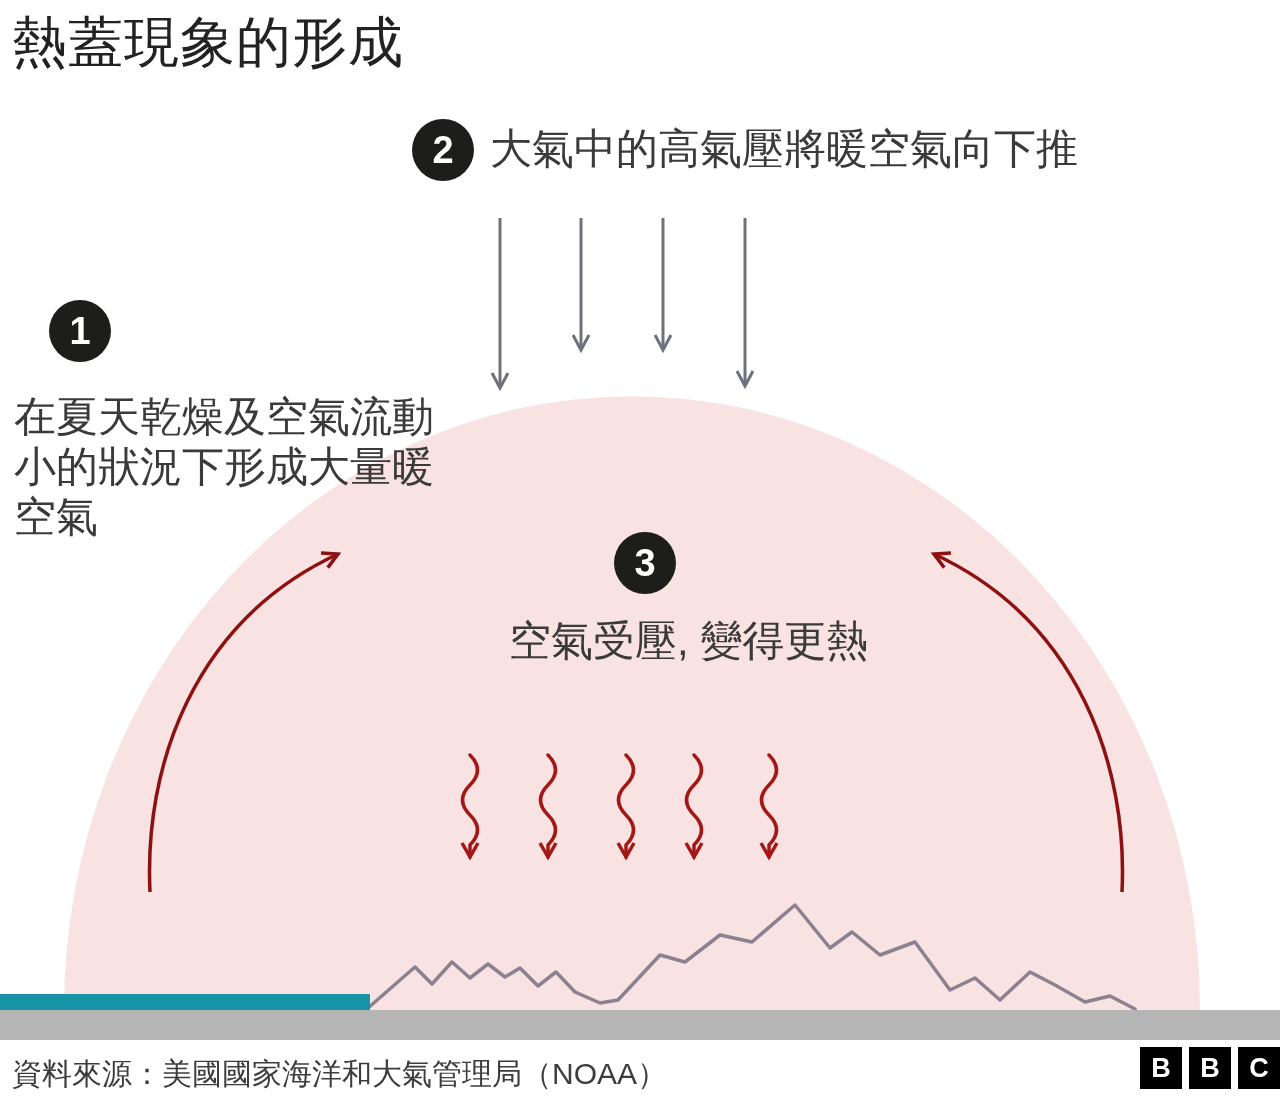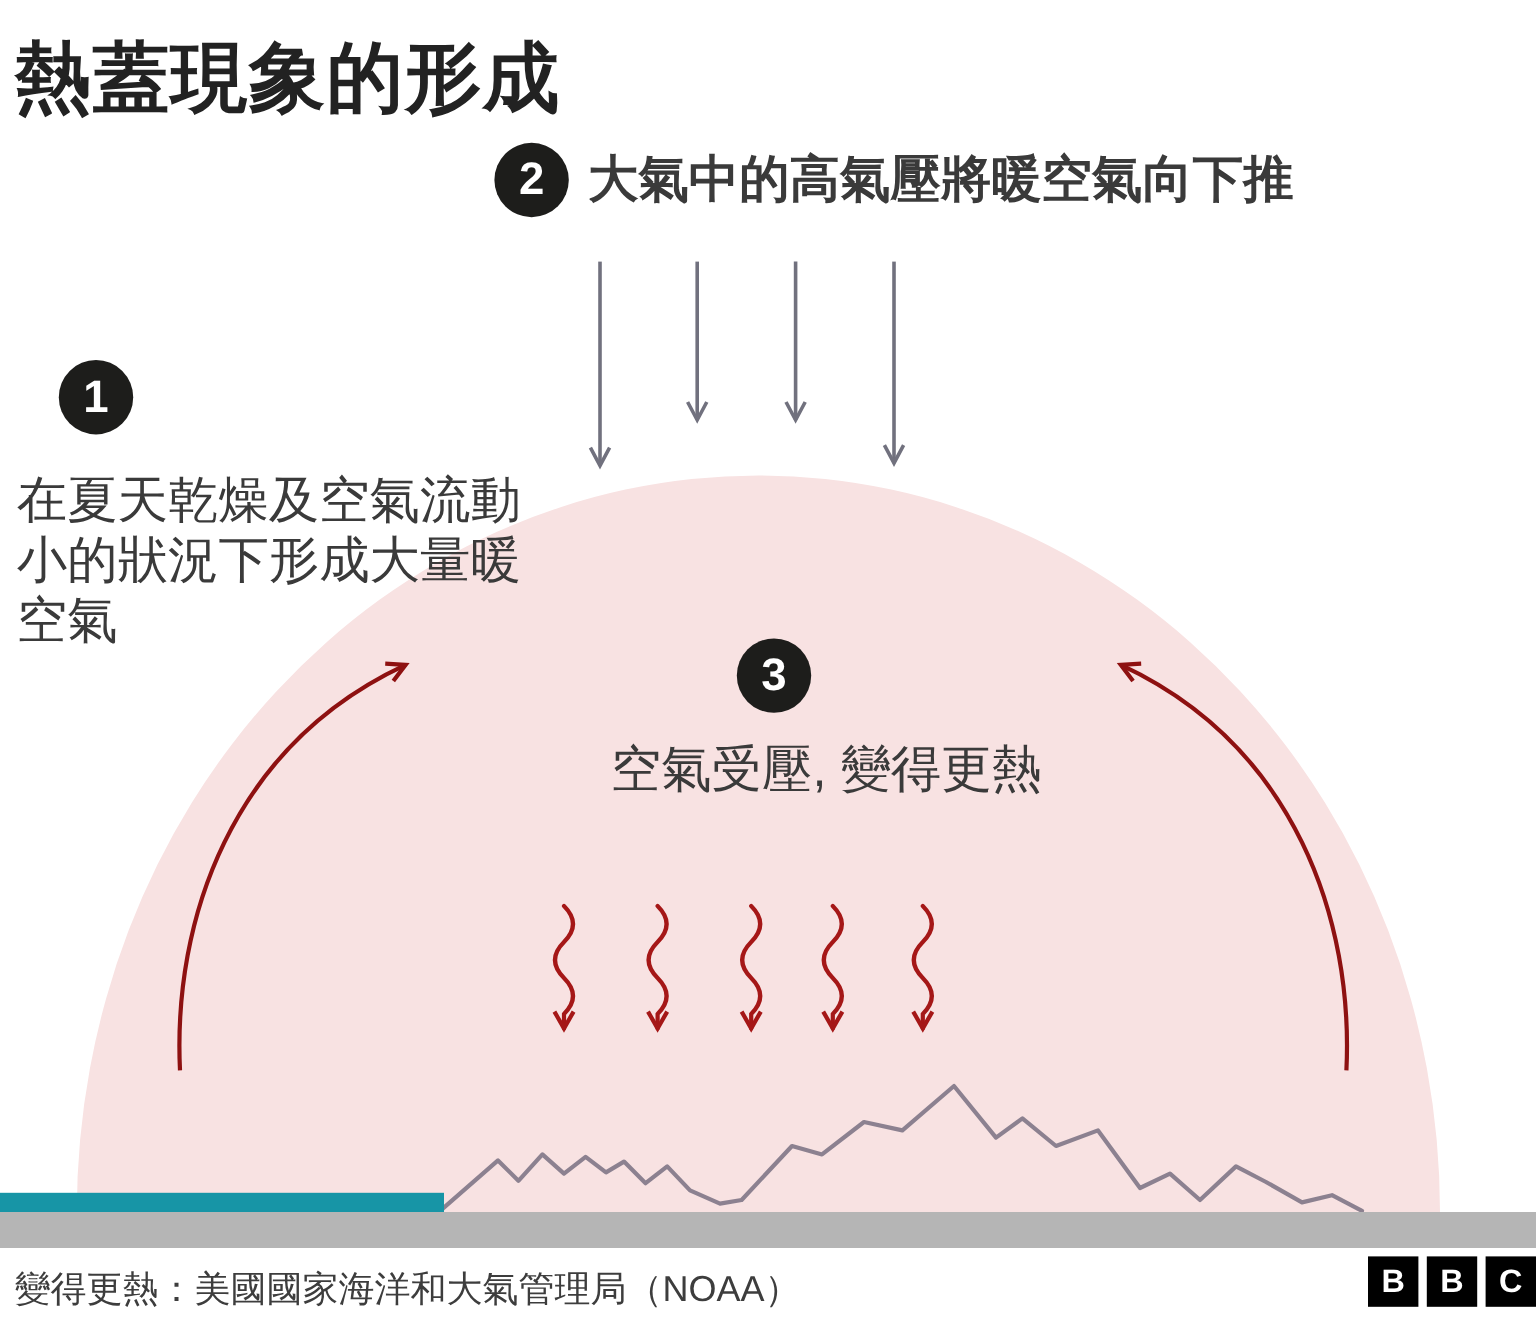--- a/index.html
+++ b/index.html
@@ -7,23 +7,23 @@
   body {
     position: relative;
     overflow: hidden;
     font-family: "Liberation Sans", "DejaVu Sans", sans-serif;
     color: #3a3a3a;
   }
   .abs { position: absolute; }
   #scene { position: absolute; left: 0; top: 0; }
 
   .page-title {
-    left: 12px; top: 22px;
-    font-size: 64px;
-    font-weight: 700;
+    left: 12px; top: 6px;
+    font-size: 55px;
+    font-weight: 400;
     color: #222222;
     letter-spacing: 1px;
   }
 
   .badge {
     width: 62px; height: 62px;
     background: #1d1d1b;
     border-radius: 50%;
     display: flex;
     align-items: center;
@@ -35,21 +35,21 @@
   .badge-1 { left: 49px;  top: 300px; }
   .badge-2 { left: 412px; top: 119px; }
   .badge-3 { left: 614px; top: 532px; }
 
   .step-text {
     font-size: 42px;
     line-height: 50px;
     color: #3a3a3a;
   }
   .step-text-1 { left: 14px;  top: 392px; width: 458px; }
-  .step-text-2 { left: 490px; top: 124px; white-space: nowrap; font-weight: bold; }
+  .step-text-2 { left: 490px; top: 124px; white-space: nowrap; }
   .step-text-3 { left: 509px; top: 616px; white-space: nowrap; }
 
   .footer-source {
     left: 12px; top: 1054px;
     font-size: 30px;
     color: #3d3d3d;
   }
 
   .bbc-logo {
     left: 1140px; top: 1047px;
@@ -125,19 +125,19 @@
 <div class="abs badge badge-1">
   <span>1</span>
 </div>
 <div class="abs step-text step-text-1">在夏天乾燥及空氣流動小的狀況下形成大量暖空氣</div>
 
 <div class="abs badge badge-3">
   <span>3</span>
 </div>
 <div class="abs step-text step-text-3">空氣受壓, 變得更熱</div>
 
-<div class="abs footer-source">變得更熱：美國國家海洋和大氣管理局（NOAA）</div>
+<div class="abs footer-source">資料來源：美國國家海洋和大氣管理局（NOAA）</div>
 
 <div class="abs bbc-logo">
   <div class="bbc-box">B</div>
   <div class="bbc-box">B</div>
   <div class="bbc-box">C</div>
 </div>
 
 </body></html>

